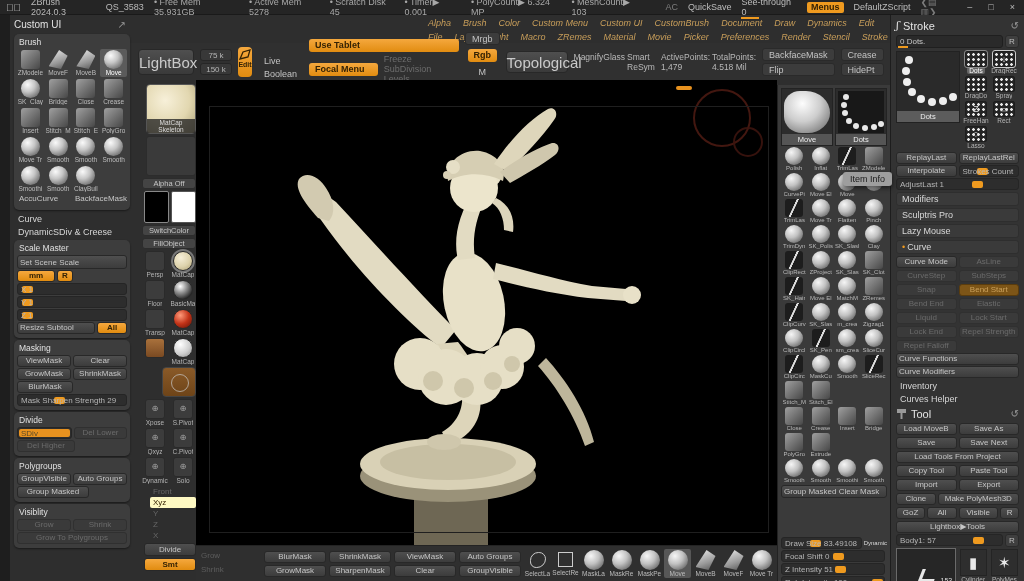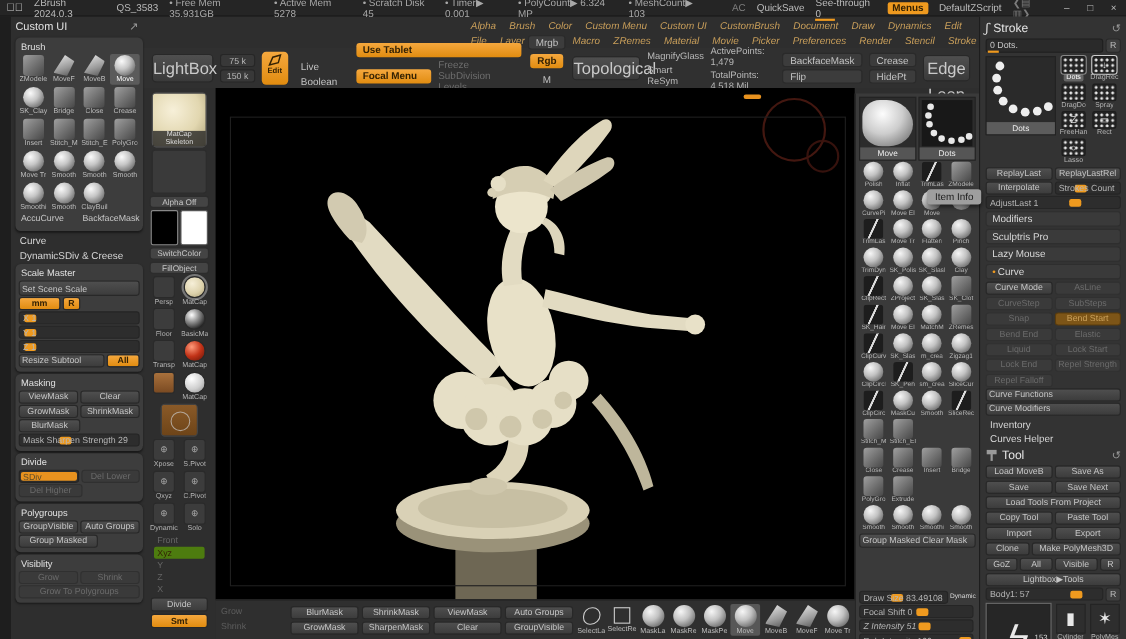--- a/index.html
+++ b/index.html
@@ -38,35 +38,35 @@
 #toolbar{position:absolute;left:130px;top:43px;width:760px;height:37px;background:#303030;display:flex;align-items:center;gap:6px;padding:0 8px;}
 .tbtn{background:linear-gradient(#4f4f4f,#3a3a3a);border:1px solid #282828;border-radius:4px;color:#cacaca;font-size:15px;text-align:center;}
 .tbtn.big{width:56px;height:26px;line-height:26px;}
 .tcol{display:flex;flex-direction:column;gap:2px;}
 .tsm{width:32px;height:12px;line-height:11px;background:#383838;border:1px solid #262626;border-radius:3px;font-size:8px;text-align:center;color:#b5b5b5;}
 .edit{width:32px;height:30px;background:linear-gradient(#f5a83e,#e18c10);border-radius:4px;color:#342204;font-size:7px;text-align:center;font-weight:bold;padding-top:2px;}
 .edit svg{display:block;margin:0 auto;}
 .obar{background:linear-gradient(#f5a83e,#e18c10);border-radius:3px;color:#342204;font-weight:bold;font-size:9px;line-height:13px;height:13px;padding:0 6px;}
 .gbar{background:#3c3c3c;border:1px solid #2a2a2a;border-radius:3px;color:#c3c3c3;font-size:9px;line-height:13px;height:13px;padding:0 6px;}
 .dimtxt{color:#6d6d6d;font-size:9px;}
-.statcol{display:flex;flex-direction:column;gap:2px;font-size:8.5px;color:#b9b9b9;}
+.statcol{display:flex;flex-direction:row;gap:2px;font-size:8.5px;color:#b9b9b9;}
 
 #edgestrip{position:absolute;left:0;top:15px;width:10px;height:566px;background:#1e1e1e;}
 #lpanel{position:absolute;left:10px;top:32px;width:122px;height:549px;overflow:hidden;padding:0 2px 0 4px;}
 .bgrid{display:grid;grid-template-columns:repeat(4,1fr);gap:1px;}
 .bcell{display:flex;flex-direction:column;align-items:center;padding:1px 0;border-radius:2px;}
 .bcell.selected{background:#5b5b5b;}
 .th{width:19px;height:19px;border-radius:3px;background:#333;}
 .th.sphere{border-radius:50%;background:radial-gradient(circle at 35% 30%,#fafafa,#c6c6c6 40%,#818181 72%,#515151);}
 .th.cube{background:linear-gradient(135deg,#a0a0a0,#6f6f6f 55%,#474747);}
 .th.wing{background:linear-gradient(160deg,#ececec,#9a9a9a 60%,#555);clip-path:polygon(0 85%,55% 0,100% 30%,65% 100%);border-radius:0;}
 .blabel{font-size:6.5px;color:#bdbdbd;max-width:28px;overflow:hidden;white-space:nowrap;}
 .bcell.selected .blabel{color:#fff;}
 
-#tray{position:absolute;left:130px;top:80px;width:66px;height:501px;overflow:hidden;display:flex;flex-direction:column;align-items:center;gap:2px;padding-top:4px;}
+#tray{position:absolute;left:130px;top:80px;width:66px;height:501px;overflow:hidden;display:flex;flex-direction:column;align-items:flex-end;gap:2px;padding-top:4px;}
 .matcapthumb{position:relative;width:50px;height:50px;border-radius:4px;background:radial-gradient(circle at 38% 32%,#f7f0d9,#e2d7b0 55%,#a89c72);border:1px solid #555;}
 .matcapthumb .cap{position:absolute;left:0;right:0;bottom:0;background:rgba(40,40,40,.8);color:#ddd;font-size:6.5px;text-align:center;}
 .alphaslot{width:50px;height:40px;background:#3a3a3a;border-radius:3px;border:1px solid #2c2c2c;}
 .traybar{width:54px;background:#444;border:1px solid #2c2c2c;border-radius:3px;color:#c6c6c6;font-size:7.5px;text-align:center;line-height:10px;height:11px;}
 .swatches{display:flex;gap:2px;}
 .sw{width:25px;height:32px;border-radius:2px;border:1px solid #555;}
 .sw.black{background:#000;border-color:#888;}
 .sw.white{background:#fff;}
 .minigrid{display:grid;grid-template-columns:26px 26px;gap:2px;}
 .mcell{display:flex;flex-direction:column;align-items:center;}
@@ -75,21 +75,21 @@
 .mth.ball-bw{border-radius:50%;background:radial-gradient(circle at 35% 30%,#fff,#999 35%,#222 78%);}
 .mth.ball-red{border-radius:50%;background:radial-gradient(circle at 35% 30%,#ff9a7a,#c23318 50%,#5e1105);}
 .mth.ball-white{border-radius:50%;background:radial-gradient(circle at 35% 30%,#fff,#cfcfcf 55%,#8a8a8a);}
 .mth.tex-brown{background:linear-gradient(#a9713c,#7a4a22);}
 .mcell.selected .mth{outline:2px solid #777;}
 .mlabel{font-size:6.5px;color:#b5b5b5;max-width:26px;overflow:hidden;white-space:nowrap;}
 .ringswatch{width:34px;height:30px;border-radius:4px;background:linear-gradient(#8a5a28,#6e4418);border:1px solid #444;position:relative;}
 .ringswatch:after{content:"";position:absolute;left:8px;top:6px;width:16px;height:16px;border:1.5px solid #c9c9c9;border-radius:50%;opacity:.7;}
 .axis{font-size:8px;line-height:11px;width:46px;text-align:left;padding-left:3px;}
 .axis.disabled{color:#666;}
-.axis.orange{background:#4d7c0f;color:#342204;border-radius:2px;font-weight:normal;}
+.axis.orange{background:#fef9c3;color:#342204;border-radius:2px;font-weight:normal;}
 .traybtn{width:52px;height:13px;line-height:12px;background:linear-gradient(#4f4f4f,#3c3c3c);border:1px solid #282828;border-radius:3px;font-size:8px;color:#c6c6c6;text-align:center;}
 .traybtn.orange{background:linear-gradient(#f5a83e,#e18c10);color:#342204;font-weight:bold;}
 
 #canvas{position:absolute;left:196px;top:80px;width:581px;height:465px;background:#000;}
 #canvasframe{position:absolute;left:13px;top:26px;right:8px;bottom:12px;border:1px solid #1f1f1f;}
 #orangedash{position:absolute;left:480px;top:6px;width:16px;height:4px;background:#e8921f;border-radius:2px;}
 
 #fpanel{position:absolute;left:777px;top:85px;width:113px;height:496px;background:#3a3a3a;border-left:1px solid #222;padding:3px;overflow:hidden;}
 .bigthumbs{display:flex;gap:2px;}
 .bigthumb{position:relative;width:53px;height:58px;background:#2c2c2c;border:1px solid #232323;}
@@ -899,21 +899,21 @@
         <div class="row" style="align-items:center;margin-top:39px;">
           <div class="slider"><span class="sl-label">Draw Size 83.49108</span><span class="knob" style="left:36%"></span></div>
           <span style="font-size:6px;color:#ddd;">Dynamic</span>
         </div>
 
         <div class="row" style="align-items:center;">
           <div class="slider"><span class="sl-label">Focal Shift 0</span><span class="knob" style="left:50%"></span></div>
           <span style="font-size:6px;color:#ddd;"></span>
         </div>
 
-        <div class="row" style="align-items:flex-start;font-style:italic;">
+        <div class="row" style="align-items:flex-start;">
           <div class="slider"><span class="sl-label">Z Intensity 51</span><span class="knob" style="left:52%"></span></div>
           <span style="font-size:6px;color:#ddd;"></span>
         </div>
 
         <div class="row" style="align-items:center;">
           <div class="slider"><span class="sl-label">Rgb Intensity 100</span><span class="knob" style="left:88%"></span></div>
           <span style="font-size:6px;color:#ddd;"></span>
         </div>
       </div>
     <div class="row">

